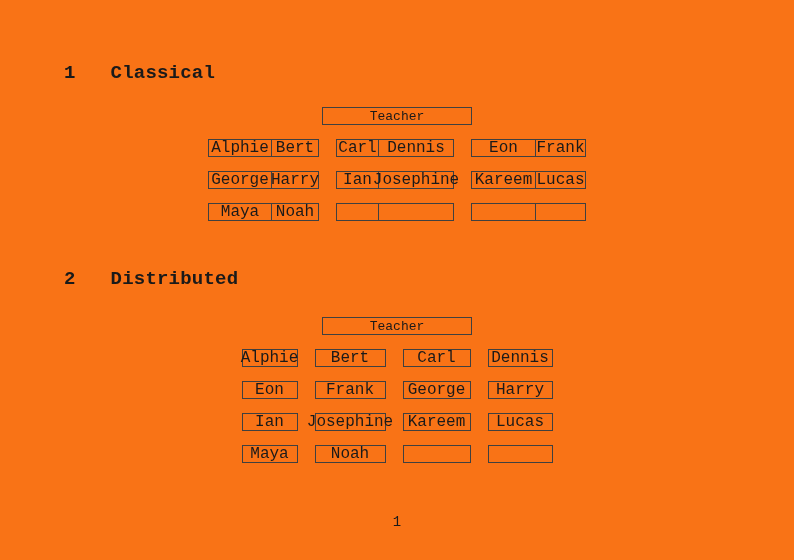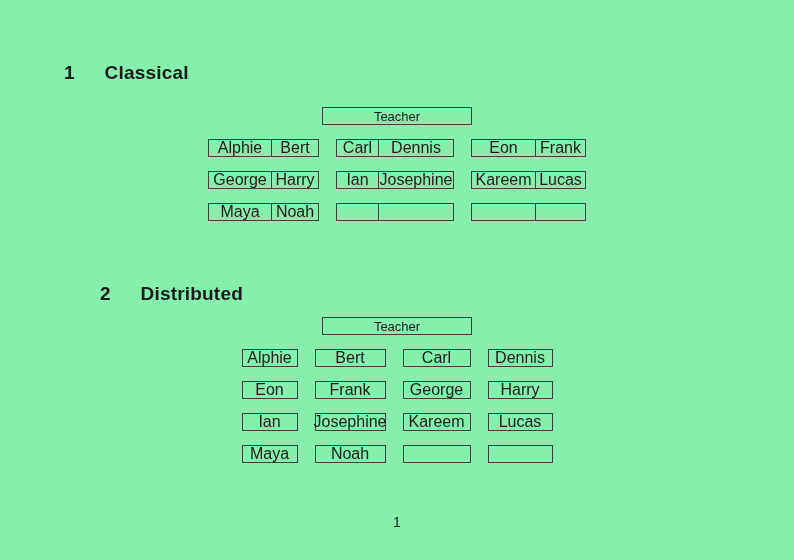--- a/index.html
+++ b/index.html
@@ -1,36 +1,36 @@
 <!DOCTYPE html>
 <html><head>
 <meta charset="utf-8">
 <style>
   html,body{margin:0;padding:0;}
   .page{
     position:relative;
     width:794px;height:560px;
-    background:#86efac;
-    font-family:Liberation Sans, sans-serif;
+    background:#f97316;
+    font-family:Liberation Mono, monospace;
     color:#1a1a1a;
     overflow:hidden;
   }
   .heading{
     position:absolute;
     left:64px;
     margin:0;
     font-size:19px;
     font-weight:bold;
     line-height:24px;
     letter-spacing:0.2px;
   }
   .heading .num{display:inline-block;min-width:12px;}
   .heading .title{margin-left:23px;}
   .heading-s1{top:61px;}
-  .heading-s2{top:282px;margin-left:36px;}
+  .heading-s2{top:267px;}
 
   .chart{
     position:absolute;
     left:0;width:794px;
     display:flex;
     flex-direction:column;
     align-items:center;
     gap:14px;
   }
   .chart-s1{top:107px;}

